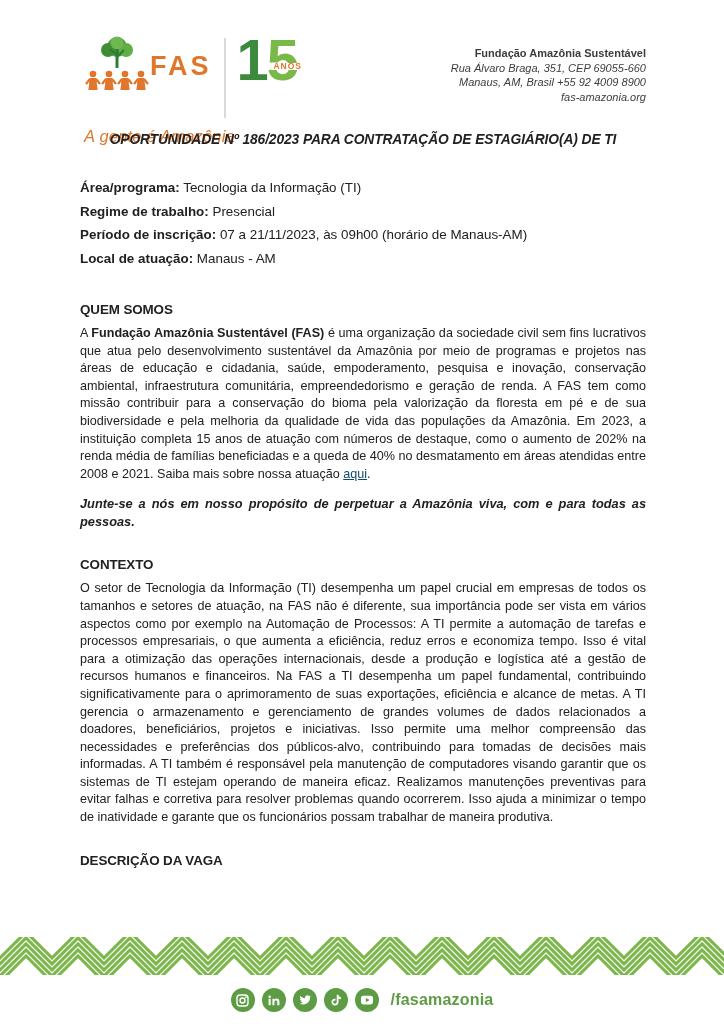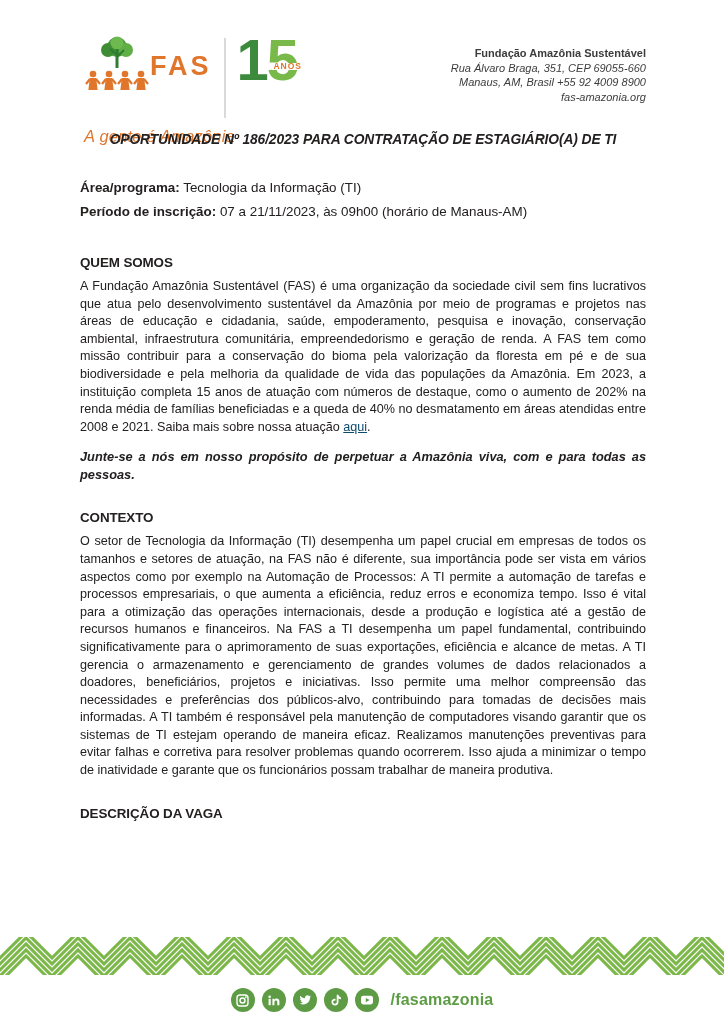--- a/index.html
+++ b/index.html
@@ -27,21 +27,21 @@
   .contact .org{font-weight:bold;font-style:normal;}
   .contact .it{font-style:italic;}
   
   .column{position:absolute;left:80px;top:131px;width:566px;}
   .doc-title{text-align:center;font-weight:bold;font-size:13.8px;line-height:18px;margin:0 0 27px 0;letter-spacing:-0.1px;font-style:italic;}
   .fields{margin:0 0 30px 0;}
   .field{font-size:13.4px;line-height:23.5px;}
   .field b{font-weight:bold;}
   .sec-head{font-weight:bold;font-size:13.4px;line-height:20px;margin:0 0 5px 0;letter-spacing:-0.1px;}
   .para{font-size:12.6px;line-height:17.6px;text-align:justify;margin:0 0 12px 0;}
-  .para b{font-weight:normal;}
+  .para b{font-weight:bold;}
   .link{color:#0c4a6e;text-decoration:underline;cursor:pointer;}
   .cta{font-size:12.8px;line-height:18px;text-align:justify;font-weight:bold;font-style:italic;margin:0 0 24px 0;}
   .gap-after{margin-bottom:24px;}
   .sec-space{margin-top:10px;}
   
   .zigzag{position:absolute;left:0;bottom:49px;width:724px;height:38px;}
   .social-row{position:absolute;left:0;bottom:12px;width:724px;display:flex;justify-content:center;align-items:center;gap:7px;}
   .soc{width:24px;height:24px;border-radius:50%;background:#5d9c44;display:flex;align-items:center;justify-content:center;}
   .handle{margin-left:5px;font-size:16px;font-weight:600;color:#5d9c44;letter-spacing:0.2px;}
 </style>
@@ -106,22 +106,30 @@
   <div class="column">
 
     <div class="doc-title">OPORTUNIDADE Nº 186/2023 PARA CONTRATAÇÃO DE ESTAGIÁRIO(A) DE TI</div>
 
     <div class="fields">
       <div class="field">
         <b>Área/programa:</b>
         <span>Tecnologia da Informação (TI)</span>
       </div>
       <div class="field">
+        <b>Regime de trabalho:</b>
+        <span>Presencial</span>
+      </div>
+      <div class="field">
         <b>Período de inscrição:</b>
         <span>07 a 21/11/2023, às 09h00 (horário de Manaus-AM)</span>
+      </div>
+      <div class="field">
+        <b>Local de atuação:</b>
+        <span>Manaus - AM</span>
       </div>
     </div>
 
     <div class="sec-head">QUEM SOMOS</div>
     <div class="para"><span>A </span><b>Fundação Amazônia Sustentável (FAS)</b><span> é uma organização da sociedade civil sem fins lucrativos que atua pelo desenvolvimento sustentável da Amazônia por meio de programas e projetos nas áreas de educação e cidadania, saúde, empoderamento, pesquisa e inovação, conservação ambiental, infraestrutura comunitária, empreendedorismo e geração de renda. A FAS tem como missão contribuir para a conservação do bioma pela valorização da floresta em pé e de sua biodiversidade e pela melhoria da qualidade de vida das populações da Amazônia. Em 2023, a instituição completa 15 anos de atuação com números de destaque, como o aumento de 202% na renda média de famílias beneficiadas e a queda de 40% no desmatamento em áreas atendidas entre 2008 e 2021. Saiba mais sobre nossa atuação </span><a class="link" href="#">aqui</a><span>.</span></div>
 
     <div class="cta">Junte-se a nós em nosso propósito de perpetuar a Amazônia viva, com e para todas as pessoas.</div>
 
     <div class="sec-head">CONTEXTO</div>
     <div class="para gap-after">O setor de Tecnologia da Informação (TI) desempenha um papel crucial em empresas de todos os tamanhos e setores de atuação, na FAS não é diferente, sua importância pode ser vista em vários aspectos como por exemplo na Automação de Processos: A TI permite a automação de tarefas e processos empresariais, o que aumenta a eficiência, reduz erros e economiza tempo. Isso é vital para a otimização das operações internacionais, desde a produção e logística até a gestão de recursos humanos e financeiros. Na FAS a TI desempenha um papel fundamental, contribuindo significativamente para o aprimoramento de suas exportações, eficiência e alcance de metas. A TI gerencia o armazenamento e gerenciamento de grandes volumes de dados relacionados a doadores, beneficiários, projetos e iniciativas. Isso permite uma melhor compreensão das necessidades e preferências dos públicos-alvo, contribuindo para tomadas de decisões mais informadas. A TI também é responsável pela manutenção de computadores visando garantir que os sistemas de TI estejam operando de maneira eficaz. Realizamos manutenções preventivas para evitar falhas e corretiva para resolver problemas quando ocorrerem. Isso ajuda a minimizar o tempo de inatividade e garante que os funcionários possam trabalhar de maneira produtiva.</div>

